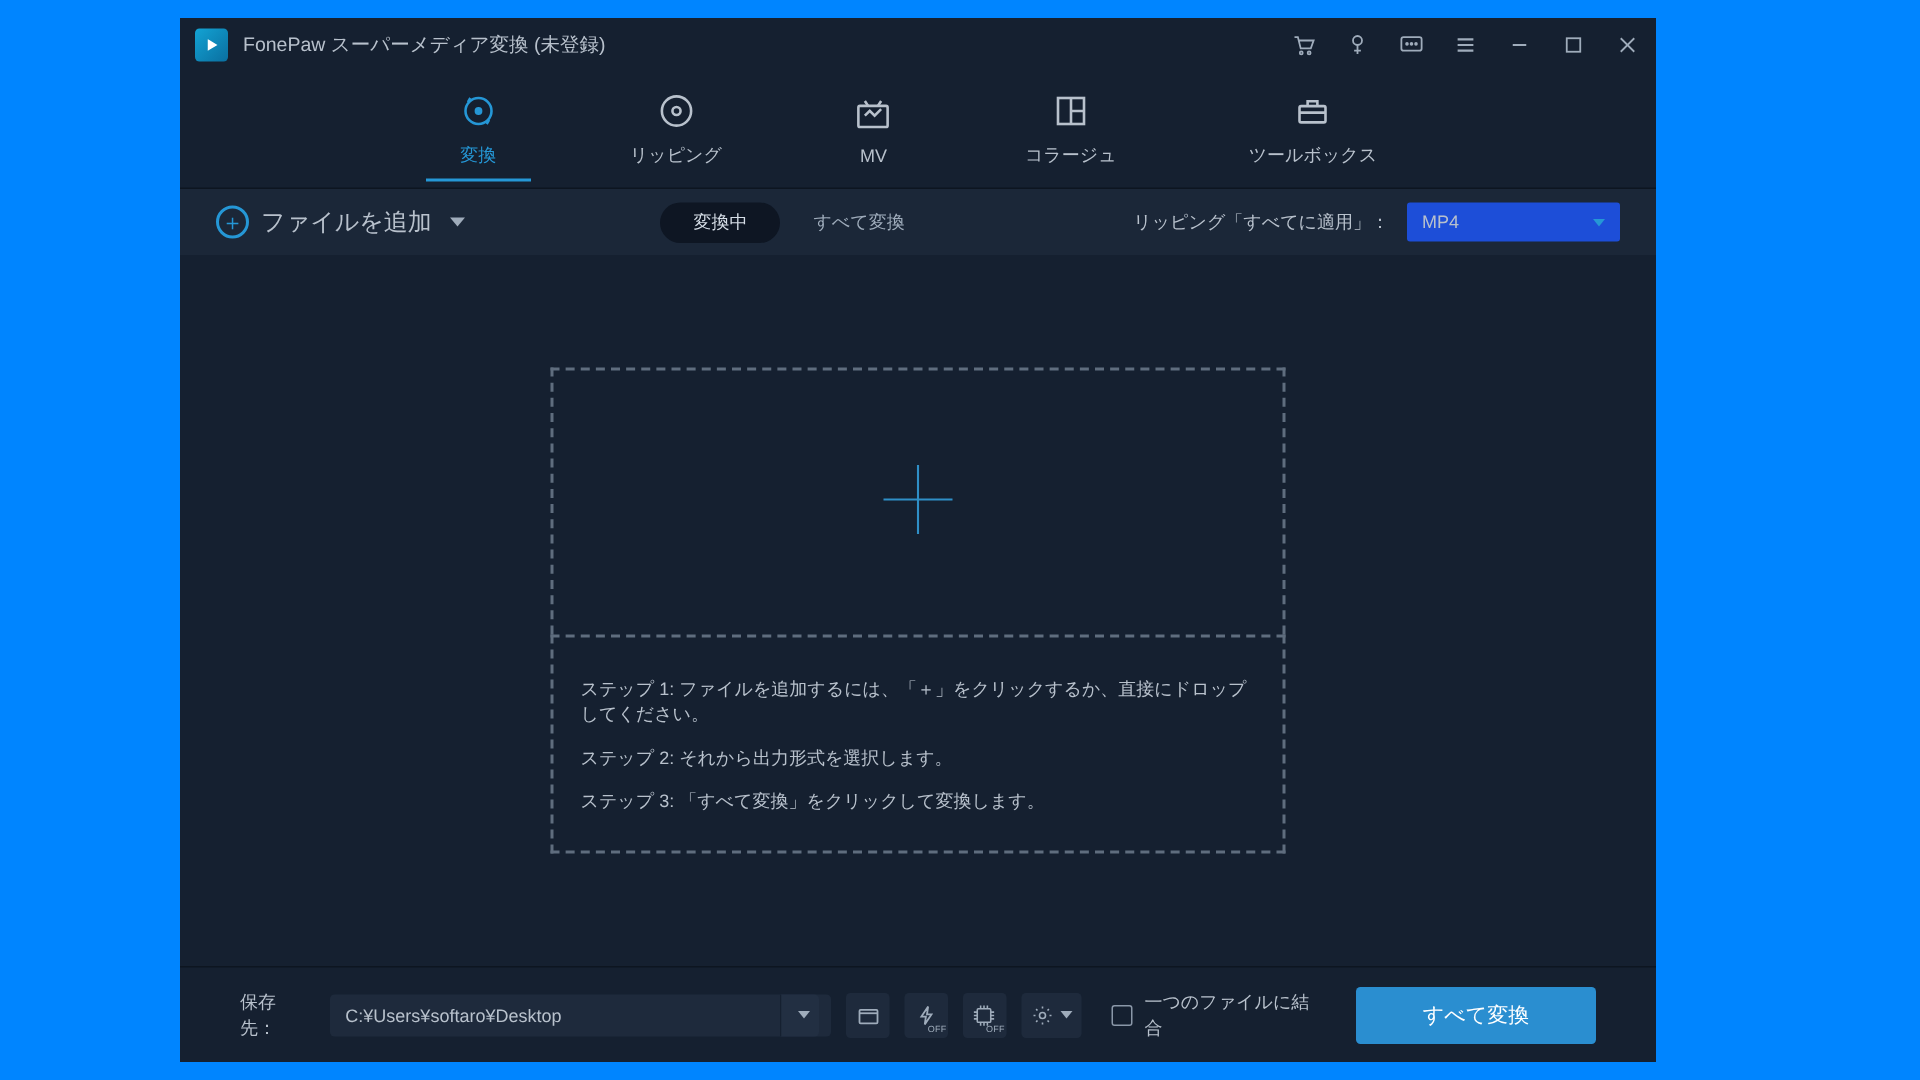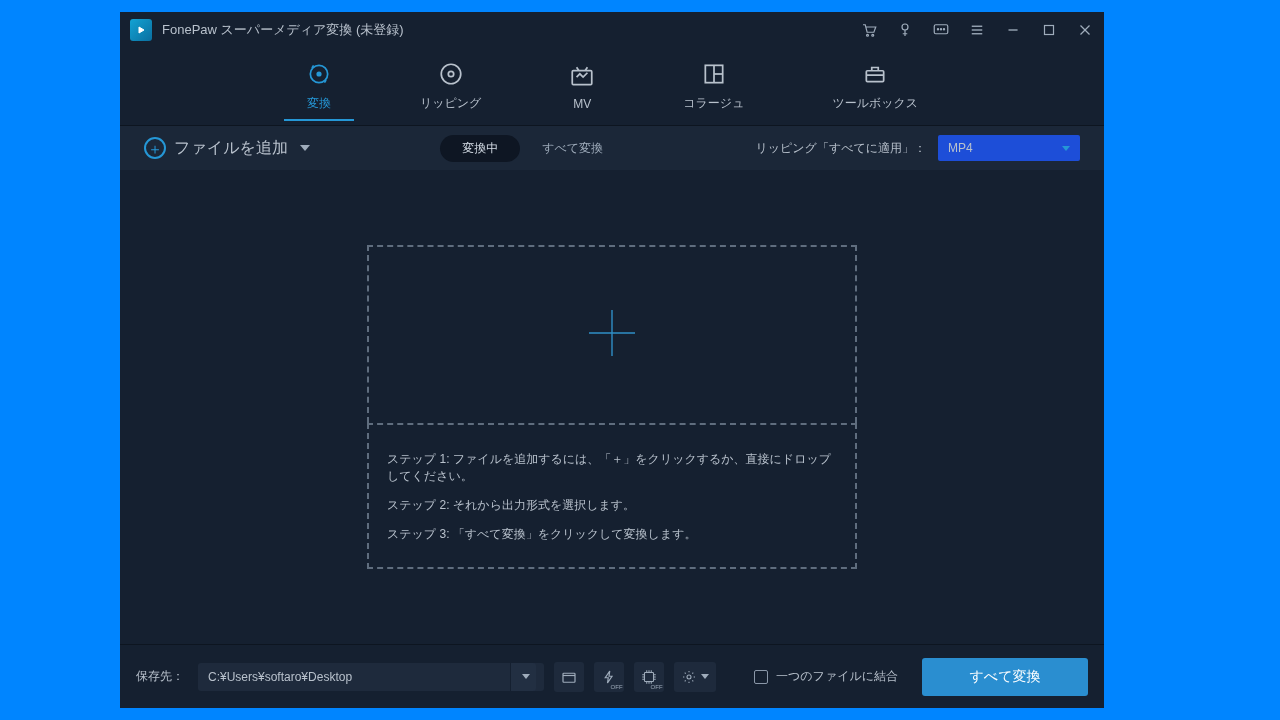--- a/index.html
+++ b/index.html
@@ -64,21 +64,21 @@
 }
 .big-plus { color: #2f8fc7; }
 .big-plus svg { width: 50px; height: 50px; }
 .drop-bot {
   border: 2px dashed #5f6d7e; padding: 22px 18px;
 }
 .step { font-size: 12px; color: #b8c1cc; line-height: 1.4; margin: 4px 0 12px; }
 .step:last-child { margin-bottom: 2px; }
 .footer {
   height: 64px; border-top: 1px solid #0d1520; display: flex; align-items: center;
-  padding: 0 16px; gap: 10px; background: #152030;
+  padding: 0 40px; gap: 10px; background: #152030;
 }
 .footer-label { font-size: 12px; color: #b8c1cc; margin-right: 4px; }
 .path-box {
   width: 346px; height: 28px; background: #1e2a3c; border-radius: 3px; display: flex; align-items: center;
   justify-content: space-between; padding: 0 8px 0 10px; font-size: 12px; color: #b8c1cc;
 }
 .path-caret {
   width: 26px; height: 28px; background: #222f42; display: flex; align-items: center; justify-content: center;
   border-left: 1px solid #152030; margin-left: 8px; border-radius: 0 3px 3px 0;
 }

